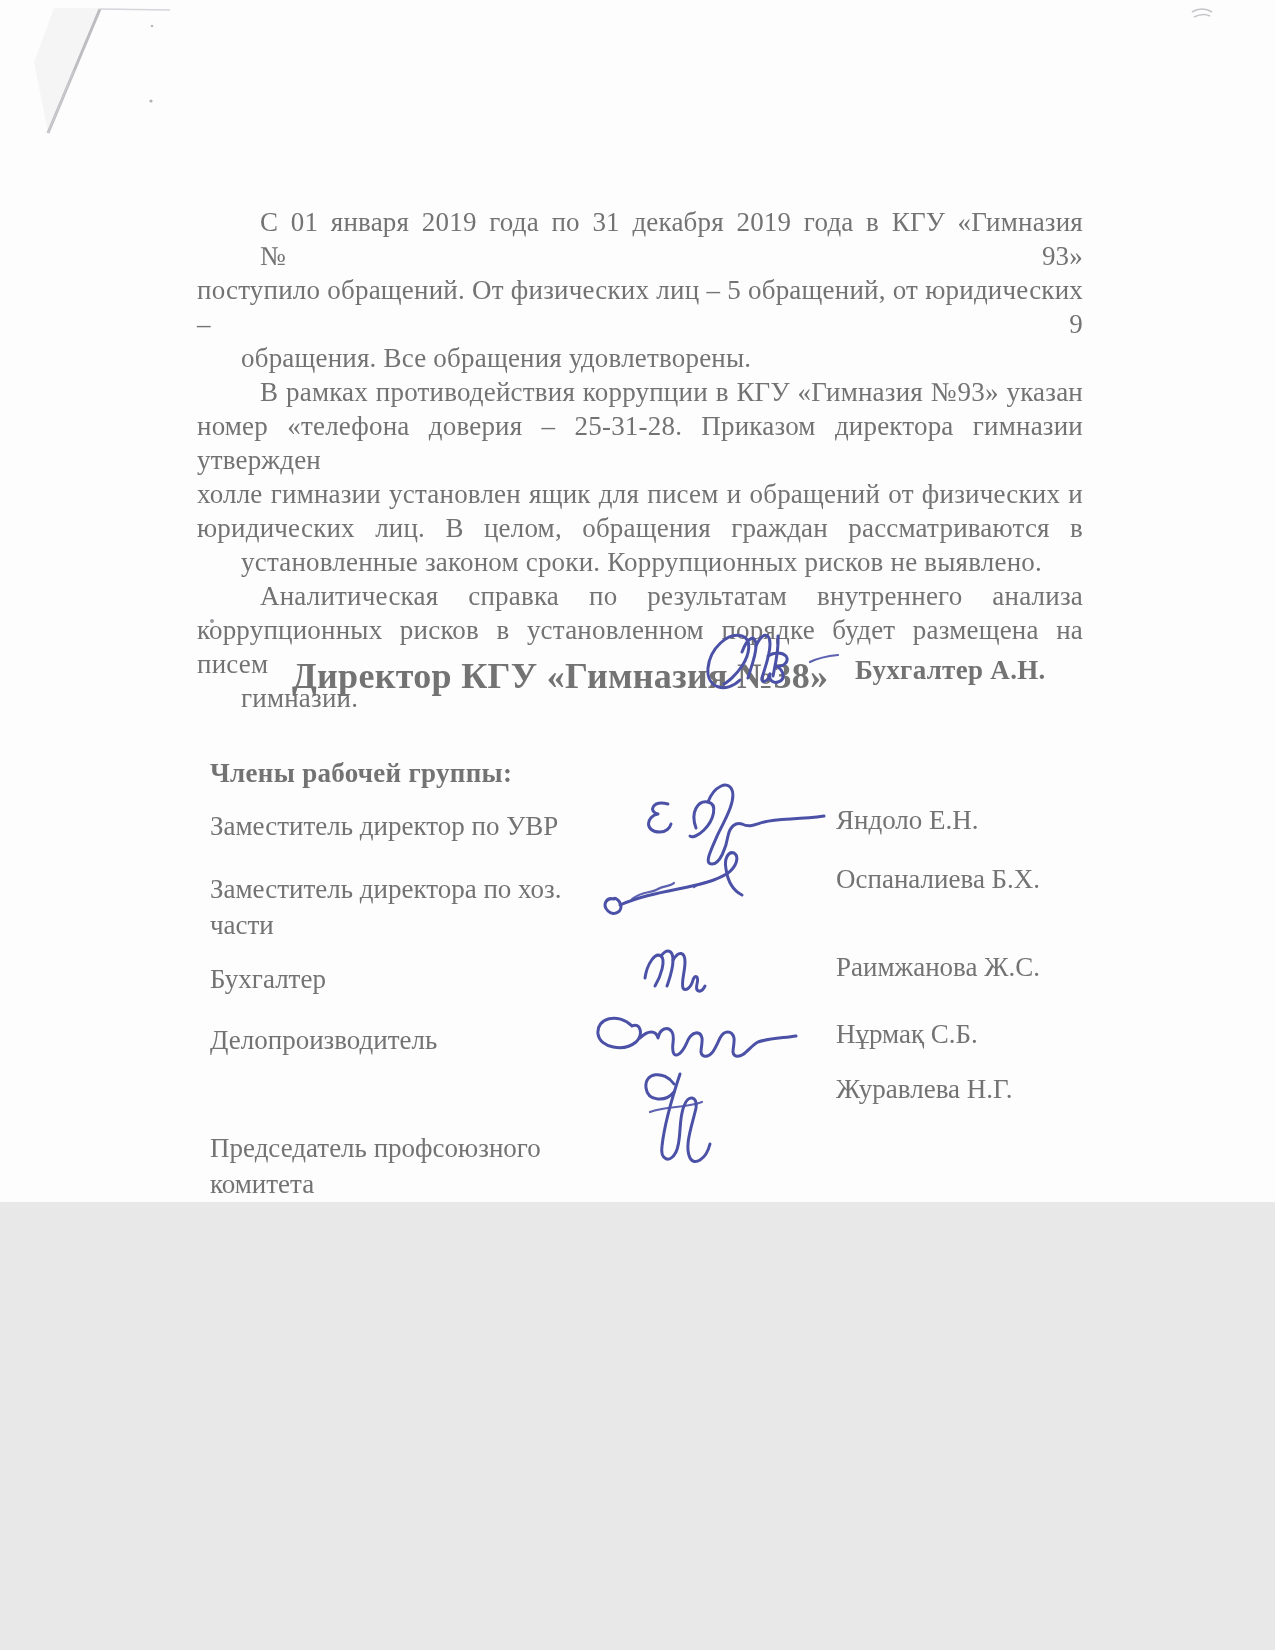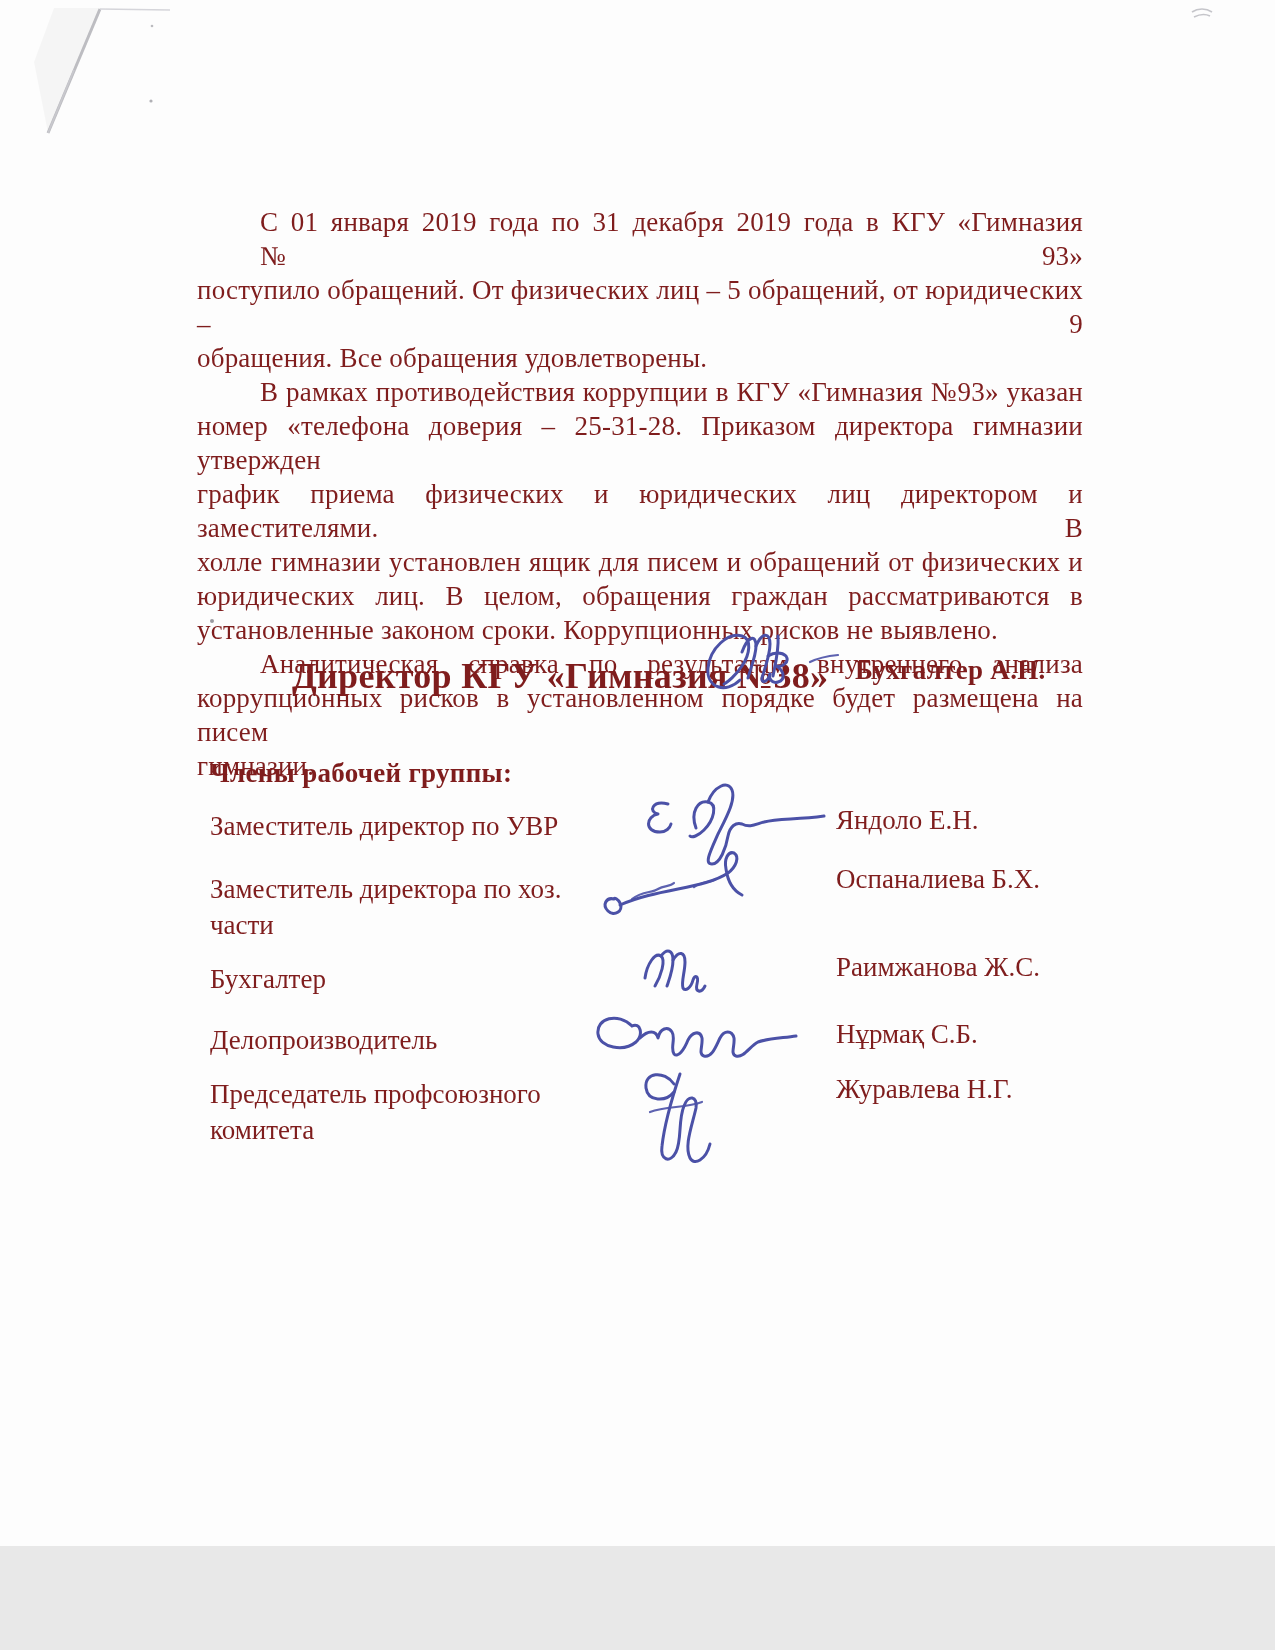--- a/index.html
+++ b/index.html
@@ -3,44 +3,44 @@
 <meta charset="utf-8">
 <style>
   html, body {
     margin: 0;
     padding: 0;
     background: #e8e8e8;
   }
   .page {
     position: relative;
     width: 1275px;
-    height: 1546px;
+    height: 1202px;
     background: #fdfdfd;
     overflow: hidden;
     font-family: "Liberation Serif", "DejaVu Serif", serif;
-    color: #7f1d1d;
+    color: #737373;
   }
   .abs { position: absolute; }
 
   
   .text-block {
     left: 197px;
     top: 205px;
     width: 886px;
     font-size: 27px;
     line-height: 34px;
     letter-spacing: 0.2px;
   }
   .pline {
     text-align: justify;
     text-align-last: justify;
     white-space: normal;
   }
   .pline.first { padding-left: 63px; box-sizing: border-box; }
-  .pline.last  { text-align-last: left; }
+  .pline.last  { text-align-last: left; margin-left: 44px; }
 
   
   .director-position {
     left: 292px; top: 655px;
     font-size: 36px; font-weight: bold;
     letter-spacing: 0.3px;
   }
   .director-name {
     left: 855px; top: 655px;
     font-size: 27px; font-weight: bold;
@@ -94,21 +94,20 @@
 
   <div class="abs text-block">
     <div>
       <div class="pline first">С 01 января 2019 года по 31 декабря 2019 года в КГУ «Гимназия №93»</div>
       <div class="pline">поступило обращений. От физических лиц – 5 обращений, от юридических – 9</div>
       <div class="pline last">обращения. Все обращения удовлетворены.</div>
     </div>
     <div>
       <div class="pline first">В рамках противодействия коррупции в КГУ «Гимназия №93» указан</div>
       <div class="pline">номер «телефона доверия – 25-31-28. Приказом директора гимназии утвержден</div>
-      <div class="pline">график приема физических и юридических лиц директором и заместителями. В</div>
       <div class="pline">холле гимназии установлен ящик для писем и обращений от физических и</div>
       <div class="pline">юридических лиц. В целом, обращения граждан рассматриваются в</div>
       <div class="pline last">установленные законом сроки. Коррупционных рисков не выявлено.</div>
     </div>
     <div>
       <div class="pline first">Аналитическая справка по результатам внутреннего анализа</div>
       <div class="pline">коррупционных рисков в установленном порядке будет размещена на писем</div>
       <div class="pline last">гимназии.</div>
     </div>
   </div>
@@ -161,21 +160,21 @@
 
   <div class="abs member-position" style="top:1022px;">Делопроизводитель</div>
   <div class="abs sig" style="left:588px; top:998px;">
     <svg width="220" height="62" viewBox="0 0 220 62">
       <path d="M 44 28 C 30 14 8 20 10 36 C 12 50 36 54 48 44 C 56 36 52 24 44 28"></path>
       <path d="M 52 40 C 60 32 68 32 70 40 C 72 30 80 28 84 34 C 88 40 82 50 86 56 C 90 60 96 52 100 42 C 104 34 112 32 114 40 C 115 48 110 56 116 58 C 124 60 128 48 132 40 C 136 32 144 32 146 40 C 147 48 142 56 148 58 C 156 60 162 48 170 44 C 182 40 196 40 208 38"></path>
     </svg>
   </div>
   <div class="abs member-name" style="top:1019px;">Нұрмақ С.Б.</div>
 
-  <div class="abs member-position" style="top:1076px;">Председатель профсоюзного комитета</div>
+  <div class="abs member-position" style="top:1130px;">Председатель профсоюзного комитета</div>
   <div class="abs sig" style="left:622px; top:1062px;">
     <svg width="120" height="112" viewBox="0 0 120 112">
       <path d="M 52 22 C 42 8 22 10 24 26 C 26 40 44 40 52 30"></path>
       <path d="M 58 12 C 50 36 42 66 40 84 C 38 98 48 102 54 90 C 60 78 56 58 62 44 C 66 32 76 34 74 46 C 70 64 62 84 68 96 C 72 104 84 98 88 82"></path>
       <path class="thin" d="M 28 50 C 44 44 64 46 80 40"></path>
     </svg>
   </div>
   <div class="abs member-name" style="top:1074px;">Журавлева Н.Г.</div>
 
 </div>

